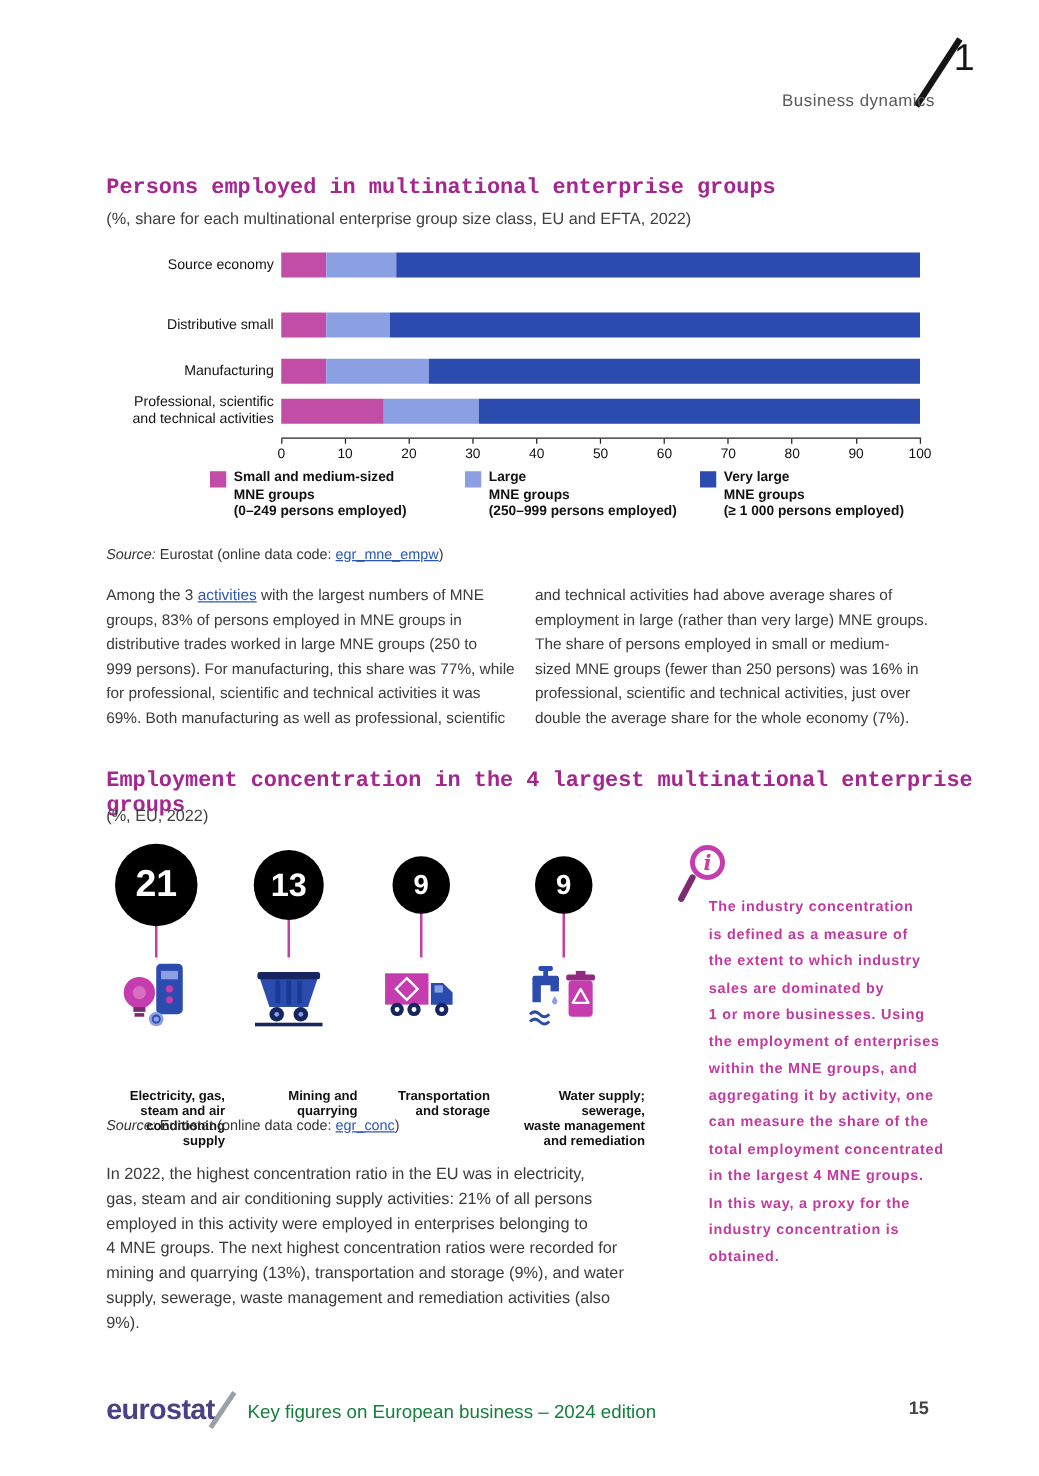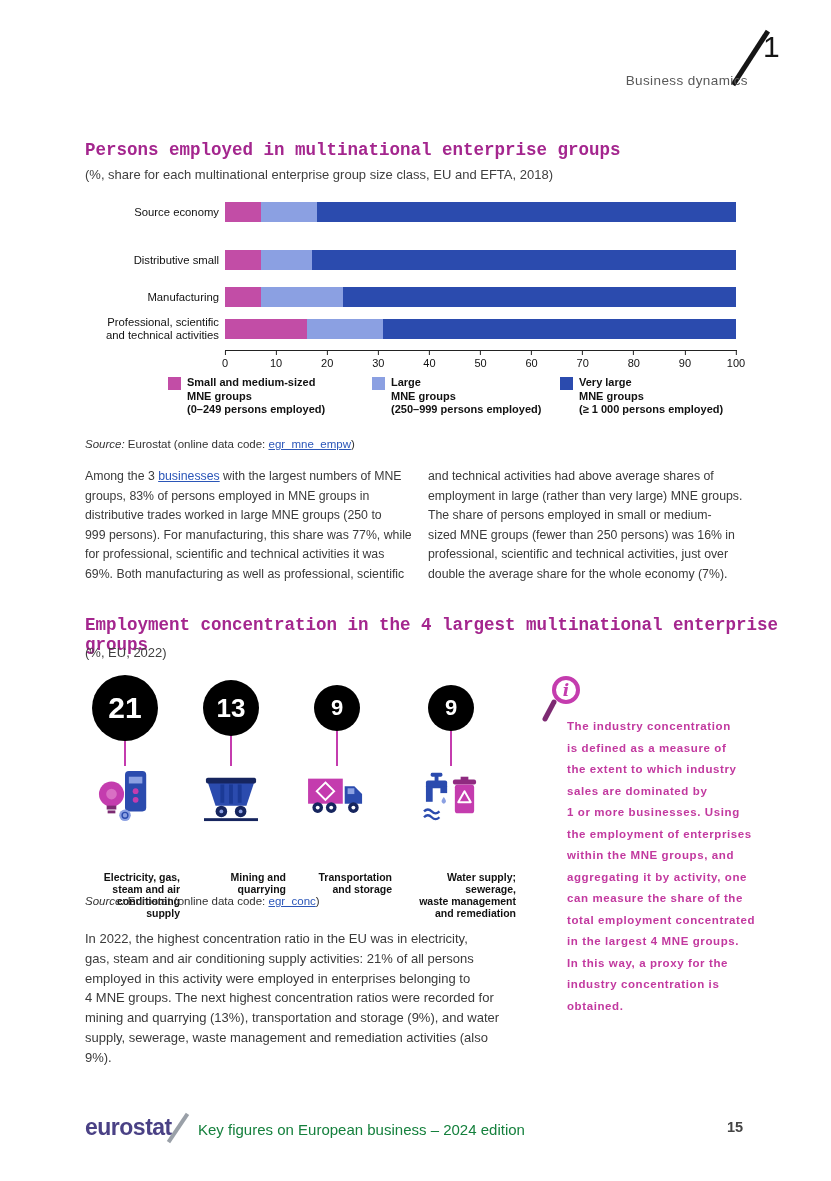--- a/index.html
+++ b/index.html
@@ -83,21 +83,21 @@
 </head>
 <body>
 
 <div class="page">
 
   <div class="chapter-slash"></div>
   <div class="chapter-number">1</div>
   <div class="chapter-title">Business dynamics</div>
 
   <h1 class="section-title sec1-title">Persons employed in multinational enterprise groups</h1>
-  <div class="subtitle sec1-subtitle">(%, share for each multinational enterprise group size class, EU and EFTA, 2018)</div>
+  <div class="subtitle sec1-subtitle">(%, share for each multinational enterprise group size class, EU and EFTA, 2022)</div>
 
   <div class="chart">
     <div id="chartRows">
         <div class="chart-row" style="top: 6px;">
           <div class="row-label">Source economy</div>
           <div class="row-track">
             <div class="seg" style="width: 7%; background: rgb(194, 77, 166);"></div>
             <div class="seg" style="width: 11%; background: rgb(139, 160, 226);"></div>
             <div class="seg" style="width: 82%; background: rgb(43, 75, 174);"></div>
           </div>
@@ -194,21 +194,21 @@
 MNE groups
 (≥ 1 000 persons employed)</span>
         </div>
       </div>
   </div>
 
   <div class="source sec1-source">
     <span class="src-prefix">Source:</span><span> Eurostat (online data code: </span><a href="#" class="src-link">egr_mne_empw</a><span>)</span>
   </div>
 
-  <div class="body-col col-left"><span>Among the 3 </span><a href="#" class="body-link">businesses</a><span> with the largest numbers of MNE
+  <div class="body-col col-left"><span>Among the 3 </span><a href="#" class="body-link">activities</a><span> with the largest numbers of MNE
 groups, 83% of persons employed in MNE groups in
 distributive trades worked in large MNE groups (250 to
 999 persons). For manufacturing, this share was 77%, while
 for professional, scientific and technical activities it was
 69%. Both manufacturing as well as professional, scientific</span></div>
   <div class="body-col col-right">and technical activities had above average shares of
 employment in large (rather than very large) MNE groups.
 The share of persons employed in small or medium-
 sized MNE groups (fewer than 250 persons) was 16% in
 professional, scientific and technical activities, just over

